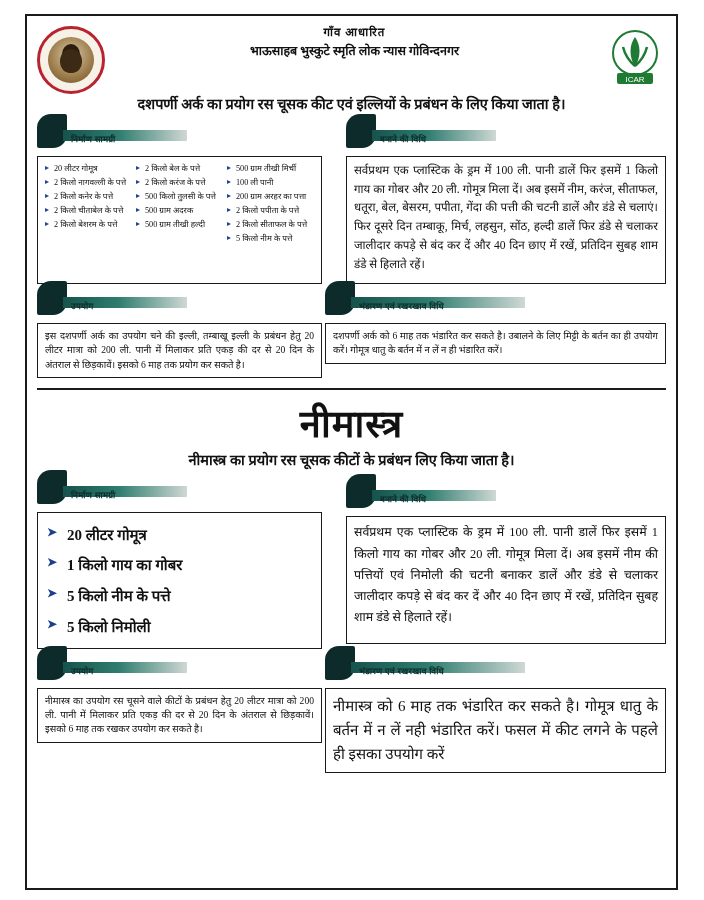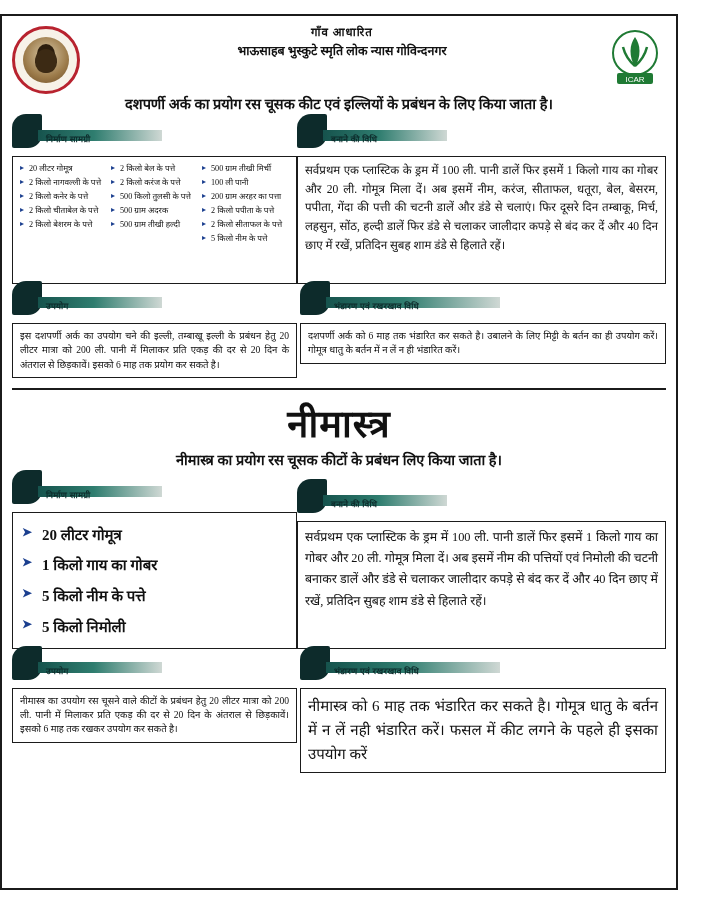--- a/index.html
+++ b/index.html
@@ -7,21 +7,21 @@
     width:704px;height:900px;
     background:#ffffff;
     font-family:"Liberation Serif", serif;
     color:#111;
     overflow:hidden;
   }
   .page{
     width:692px;height:900px;
     position:relative;
     box-sizing:border-box;
-    padding:14px 14px 10px 0;
+    padding:14px 14px 10px 25px;
   }
   .frame{
     border:2px solid #1b1b1b;
     width:100%;height:100%;
     box-sizing:border-box;
     display:flex;flex-direction:column;
   }
   
   .header{
     display:flex;align-items:flex-start;
@@ -123,22 +123,22 @@
   .ribbon .txt{
     position:absolute;left:34px;top:9px;
     font-size:8.5px;font-weight:bold;color:#0d2b2b;
     letter-spacing:0.3px;
     white-space:nowrap;
   }
   .ribbon.wide{min-width:200px;}
   
   .cols{
     display:flex;
-    gap:0;
-    align-items:flex-end;
+    gap:24px;
+    align-items:center;
   }
   .col-l{flex:0 0 285px;}
   .col-r{flex:1 1 auto;}
   .box{
     border:1.5px solid #1b1b1b;
     padding:5px 7px;
     box-sizing:border-box;
     font-size:10.5px;
     line-height:1.55;
   }

